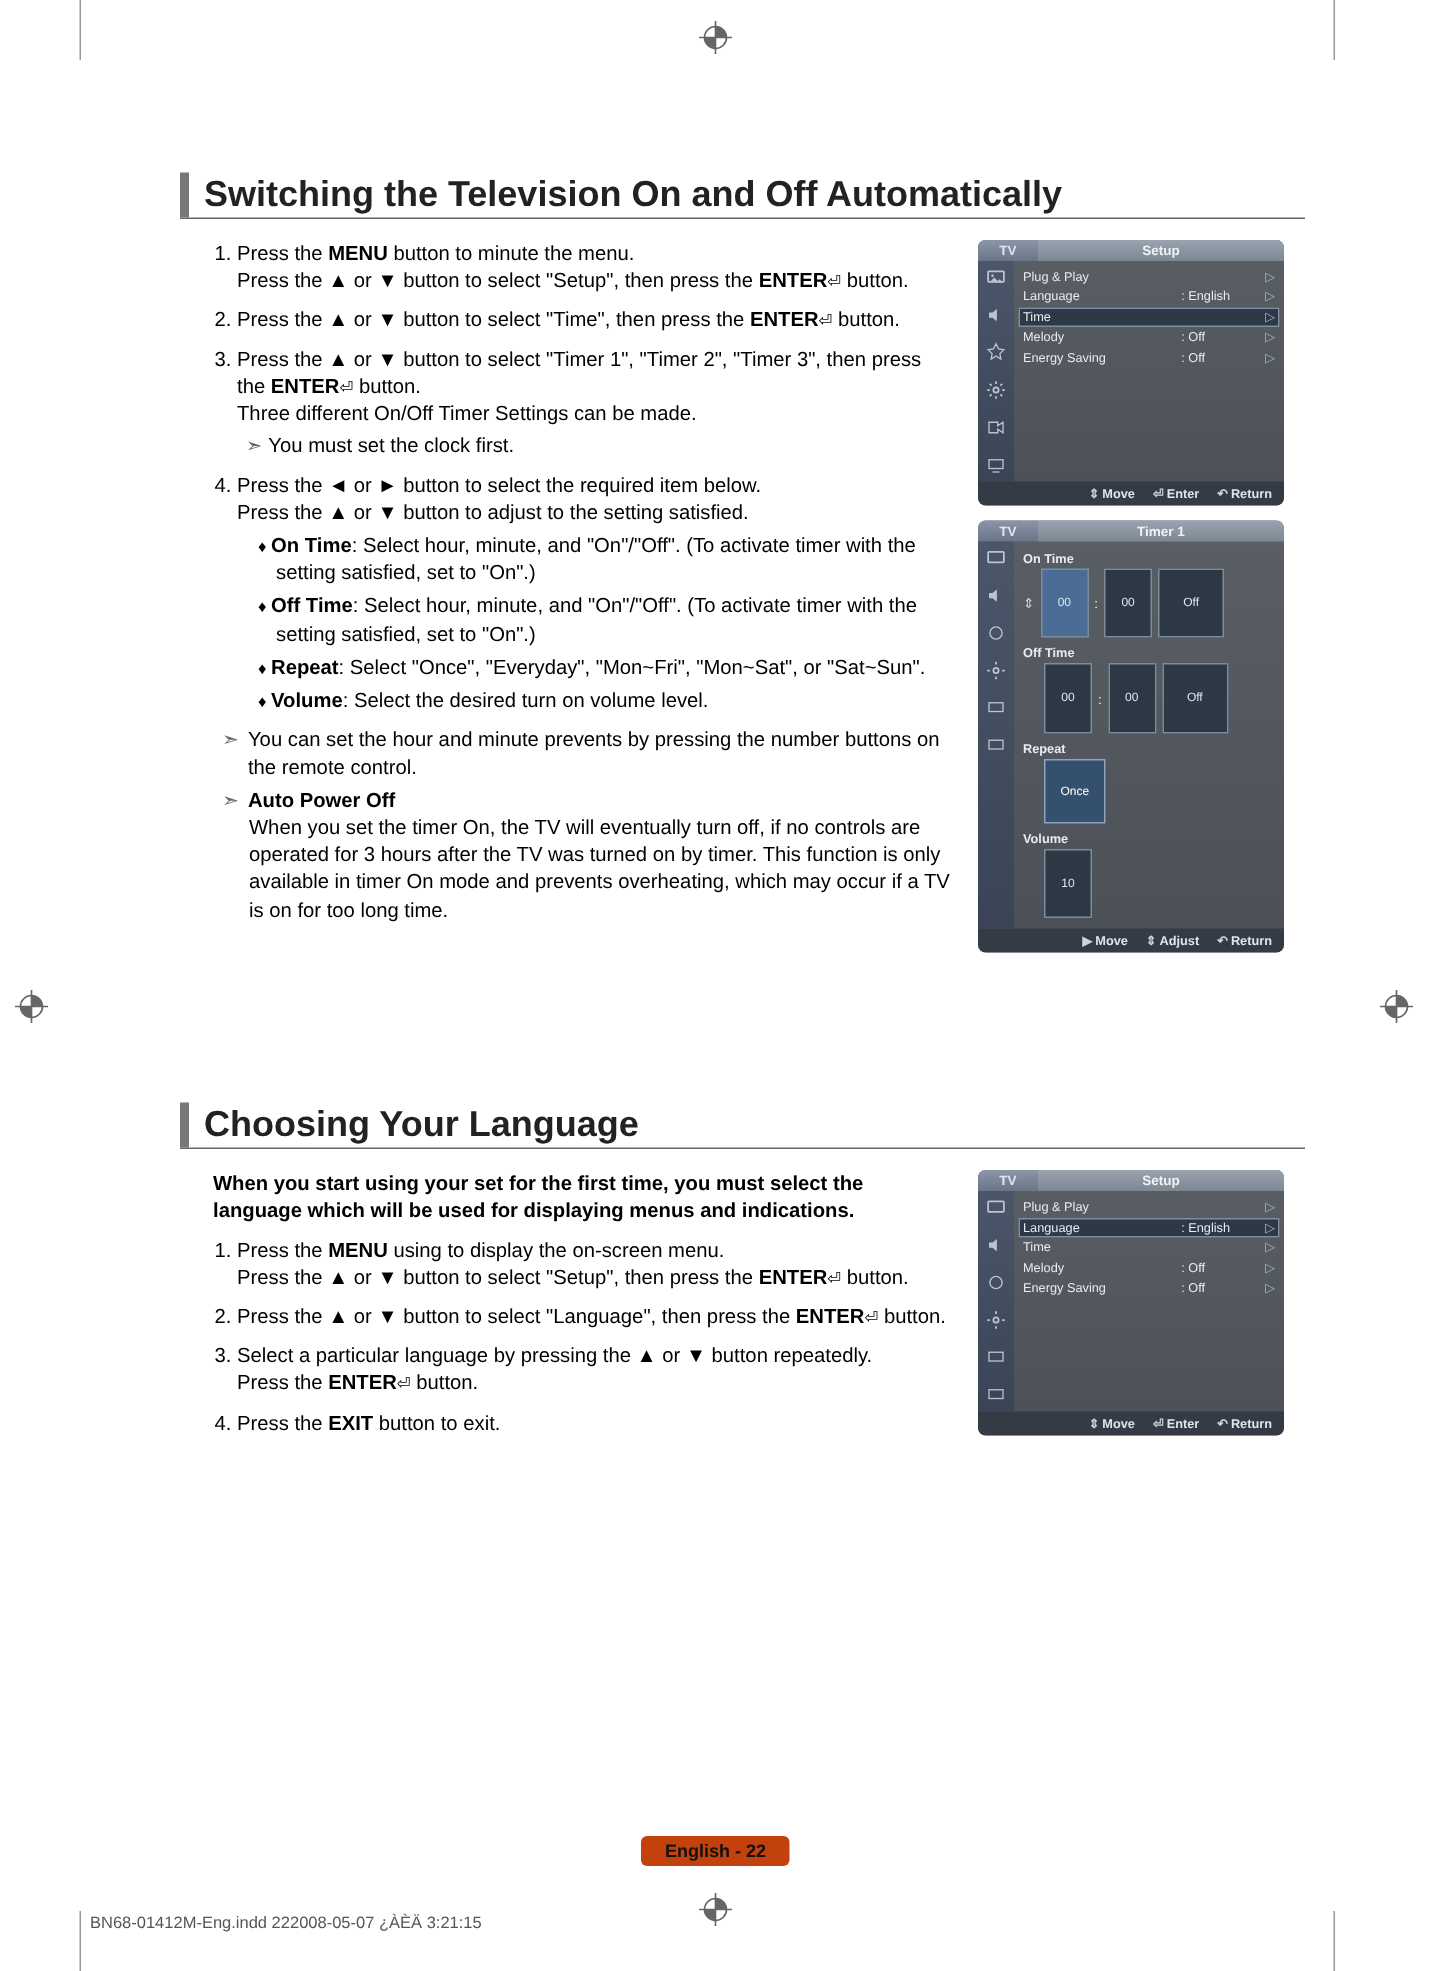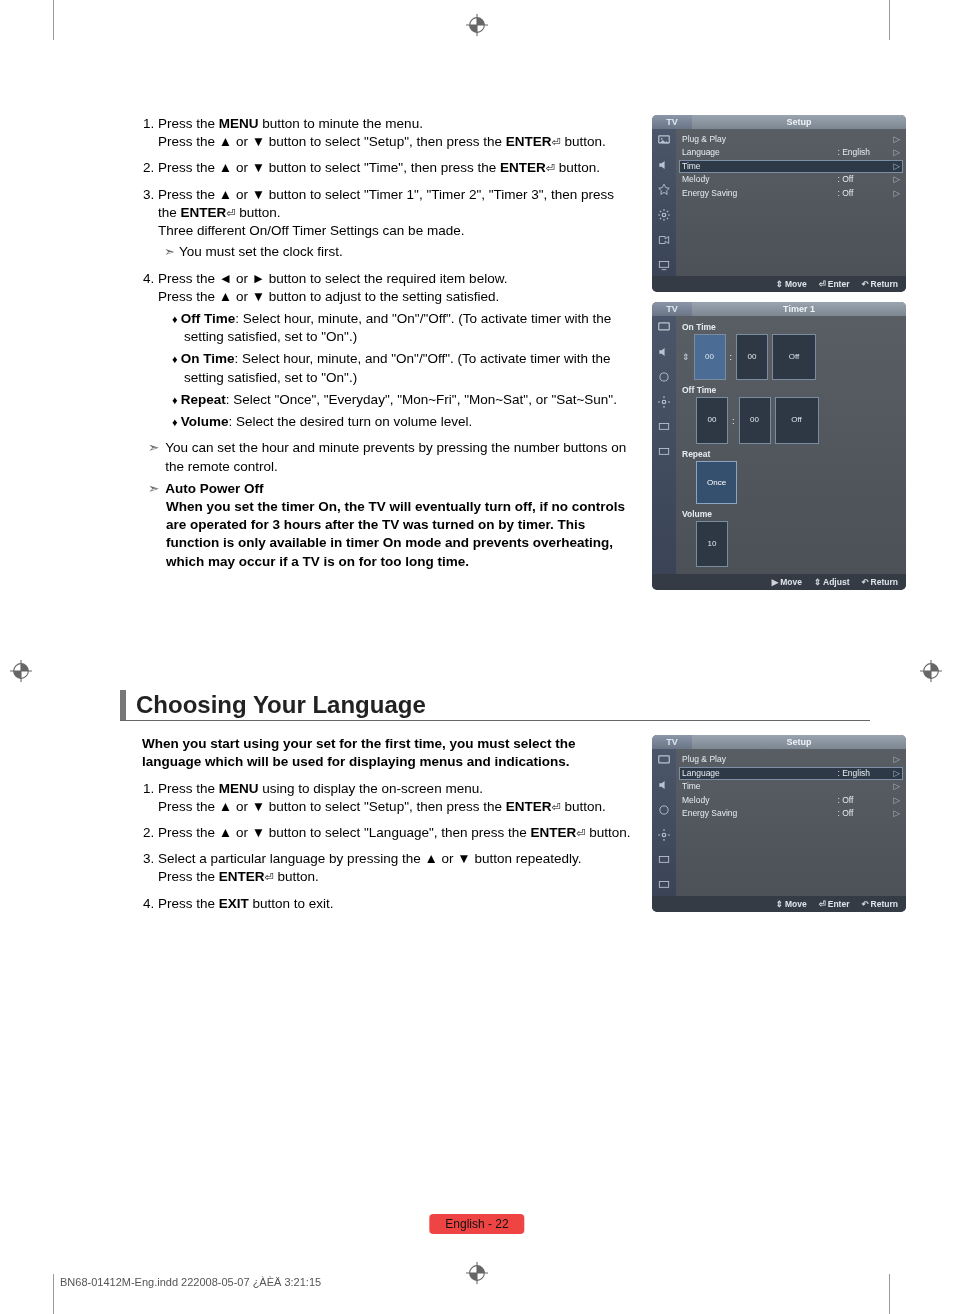--- a/index.html
+++ b/index.html
@@ -67,21 +67,21 @@
   .sub-note { margin: 3px 0 3px 6px; }
   .sub-note .arrow-icn { font-size: 13px; margin-right: 4px; color:#666; }
   ul.diamond { list-style: none; padding-left: 14px; margin:4px 0; }
   ul.diamond > li { text-indent: -12px; padding-left: 12px; margin-bottom:4px; }
   ul.diamond > li::before { content: "♦ "; font-size:11px; }
   .body-text { font-size:13.5px; line-height:1.35; }
   .enter-icn { font-size:11px; }
   .lead-bold { font-weight:bold; font-size:13.5px; margin-bottom:8px; line-height:1.35; }
   
   .osd {
-    width: 254px;
+    width: 204px;
     background: linear-gradient(#5a5f65, #4b5056);
     border-radius: 5px;
     padding: 0;
     color:#fff;
     font-size:9px;
     margin-bottom:10px;
     overflow:hidden;
   }
   .osd-titlebar {
     display:flex;
@@ -157,25 +157,25 @@
     padding:17px 6px;
     min-width:18px;
     text-align:center;
     line-height:1.3;
   }
   .sublabel { font-size:8.5px; color:#e7ecf1; font-weight:bold; margin-top:2px;}
   .selbox { background:#35506e; border:1px solid #8aa4c1; color:#fff; font-size:8px; padding:16px 10px; text-align:center; display:inline-block;}
   .page-pill {
     position:absolute;
     left:50%; transform:translateX(-50%);
-    bottom:80px;
-    background:#ef4444;
+    bottom:70px;
+    background:#c2410c;
     color:#111;
     font-size:12px;
-    font-weight:normal;
+    font-weight:bold;
     padding:3px 16px;
     border-radius:4px;
   }
   .imprint {
     position:absolute;
     bottom:26px;
     left:60px; right:60px;
     display:flex;
     justify-content:flex-start;
     font-size:11px;
@@ -223,59 +223,63 @@
     <svg viewBox="0 0 24 24">
         <circle cx="12" cy="12" r="8" fill="none" stroke="#666" stroke-width="1.2"></circle>
         <path d="M12 0v24M0 12h24" stroke="#666" stroke-width="1.2"></path>
         <path d="M12 4a8 8 0 0 1 8 8h-8z" fill="#666"></path>
         <path d="M12 20a8 8 0 0 1-8-8h8z" fill="#666"></path>
       </svg>
   </div>
 
   <div class="content">
 
+    <div class="section-title-wrap">
+      <div class="vbar"></div>
+      <div class="section-title">Switching the Television On and Off Automatically</div>
+    </div>
 
     <div class="two-col">
       <div class="left-col body-text">
         <ol class="steps">
           <li>
             <span>Press the </span><b>MENU</b><span> button to minute the menu.</span><br>
             <span>Press the ▲ or ▼ button to select "Setup", then press the </span><b>ENTER</b><span class="enter-icn">⏎</span><span> button.</span>
           </li>
           <li>
             <span>Press the ▲ or ▼ button to select "Time", then press the </span><b>ENTER</b><span class="enter-icn">⏎</span><span> button.</span>
           </li>
           <li>
             <span>Press the ▲ or ▼ button to select "Timer 1", "Timer 2", "Timer 3", then press the </span><b>ENTER</b><span class="enter-icn">⏎</span><span> button.</span><br>
             <span>Three different On/Off Timer Settings can be made.</span>
             <div class="sub-note"><span class="arrow-icn">➣</span><span>You must set the clock first.</span></div>
           </li>
           <li>
             <span>Press the ◄ or ► button to select the required item below.</span><br>
             <span>Press the ▲ or ▼ button to adjust to the setting satisfied.</span>
             <ul class="diamond">
+              <li><b>On  Time</b><span>: Select hour, minute, and "On"/"Off". (To activate timer with the setting satisfied, set to "On".)</span></li>
               <li><b>Off  Time</b><span>: Select hour, minute, and "On"/"Off". (To activate timer with the setting satisfied, set to "On".)</span></li>
-              <li><b>On  Time</b><span>: Select hour, minute, and "On"/"Off". (To activate timer with the setting satisfied, set to "On".)</span></li>
               <li><b>Repeat</b><span>: Select "Once", "Everyday", "Mon~Fri", "Mon~Sat", or "Sat~Sun".</span></li>
               <li><b>Volume</b><span>: Select the desired turn on volume level.</span></li>
             </ul>
           </li>
         </ol>
         <div class="note-block">
           <div class="hdr">
               <span class="arrow-icn">➣</span>
               <span>You can set the hour and minute prevents by pressing the number buttons on the remote control.</span>
             </div>
         </div>
         <div class="note-block">
           <div class="hdr">
               <span class="arrow-icn">➣</span>
               <b>Auto Power Off</b>
             </div>
-          <div style="margin-left:18px;font-weight:bold;">When you set the timer On, the TV will eventually turn off, if no controls are operated for 3 hours after the TV was turned on by timer. This function is only available in timer On mode and prevents overheating, which may occur if a TV is on for too long time.</div>
+          <div style="margin-left:18px;">When you set the timer On, the TV will eventually turn off, if no controls are operated for 3 hours after the TV was turned on by timer. This function is only available in timer On mode and prevents overheating, which may occur if a TV is on for too long time.</div>
         </div>
       </div>
 
       <div class="right-col">
 
         <div class="osd">
           <div class="osd-titlebar">
             <div class="osd-tv">TV</div>
             <div class="osd-title">Setup</div>
           </div>

